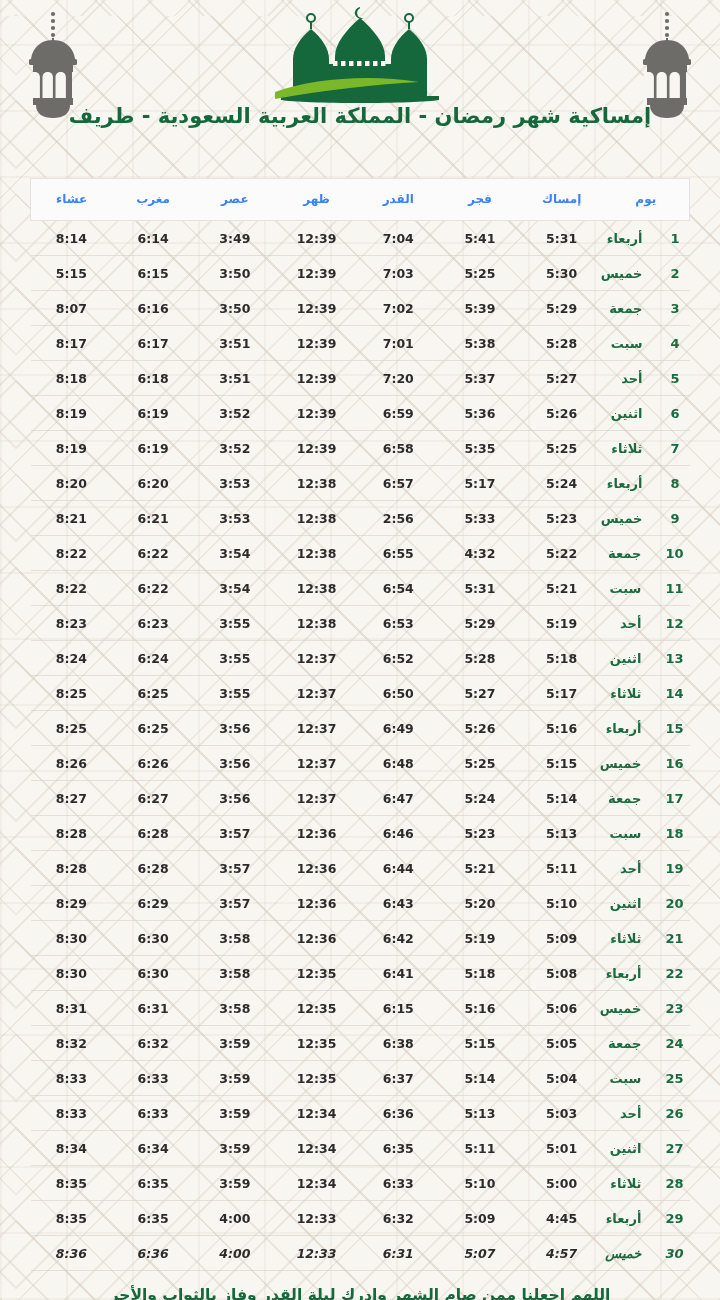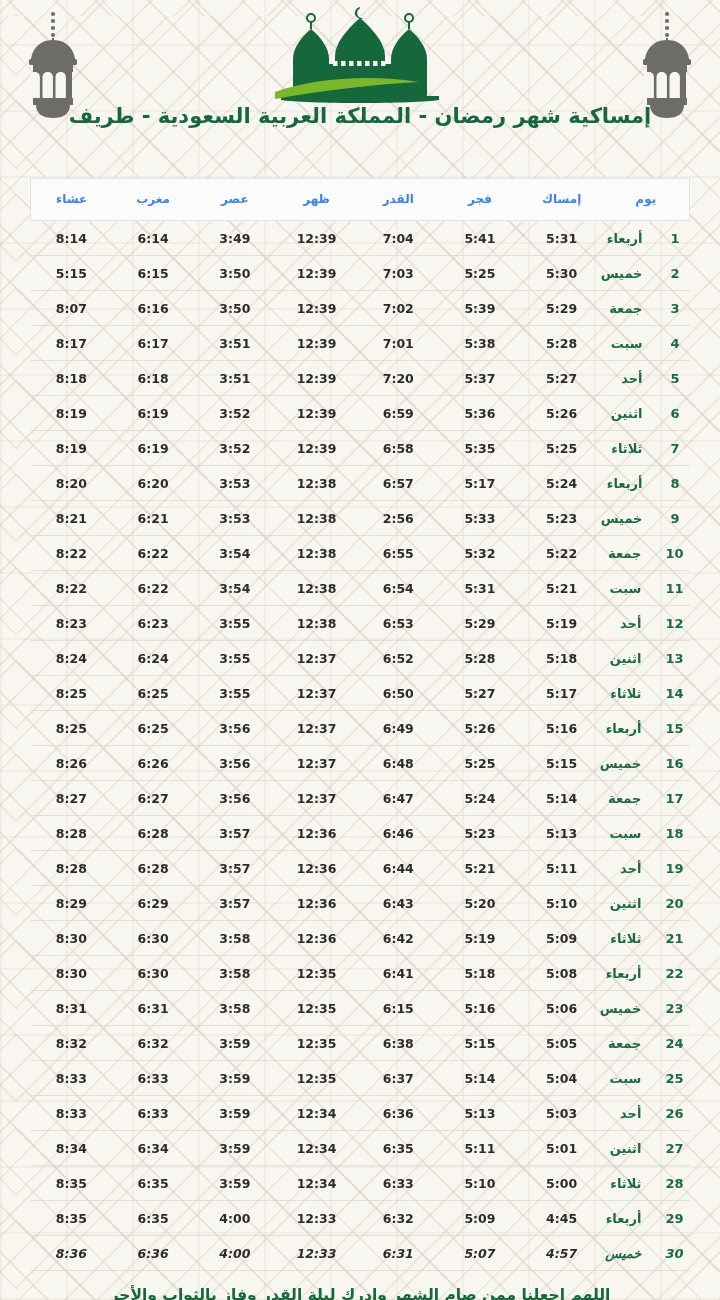--- a/index.html
+++ b/index.html
@@ -300,21 +300,21 @@
             <td>5:33</td>
             <td>2:56</td>
             <td>12:38</td>
             <td>3:53</td>
             <td>6:21</td>
             <td>8:21</td>
           </tr>
           <tr>
             <td class="daycell"><span class="dnum">10</span><span class="dname">جمعة</span></td>
             <td>5:22</td>
-            <td>5:32</td>
+            <td>4:32</td>
             <td>6:55</td>
             <td>12:38</td>
             <td>3:54</td>
             <td>6:22</td>
             <td>8:22</td>
           </tr>
           <tr>
             <td class="daycell"><span class="dnum">11</span><span class="dname">سبت</span></td>
             <td>5:21</td>
             <td>5:31</td>

